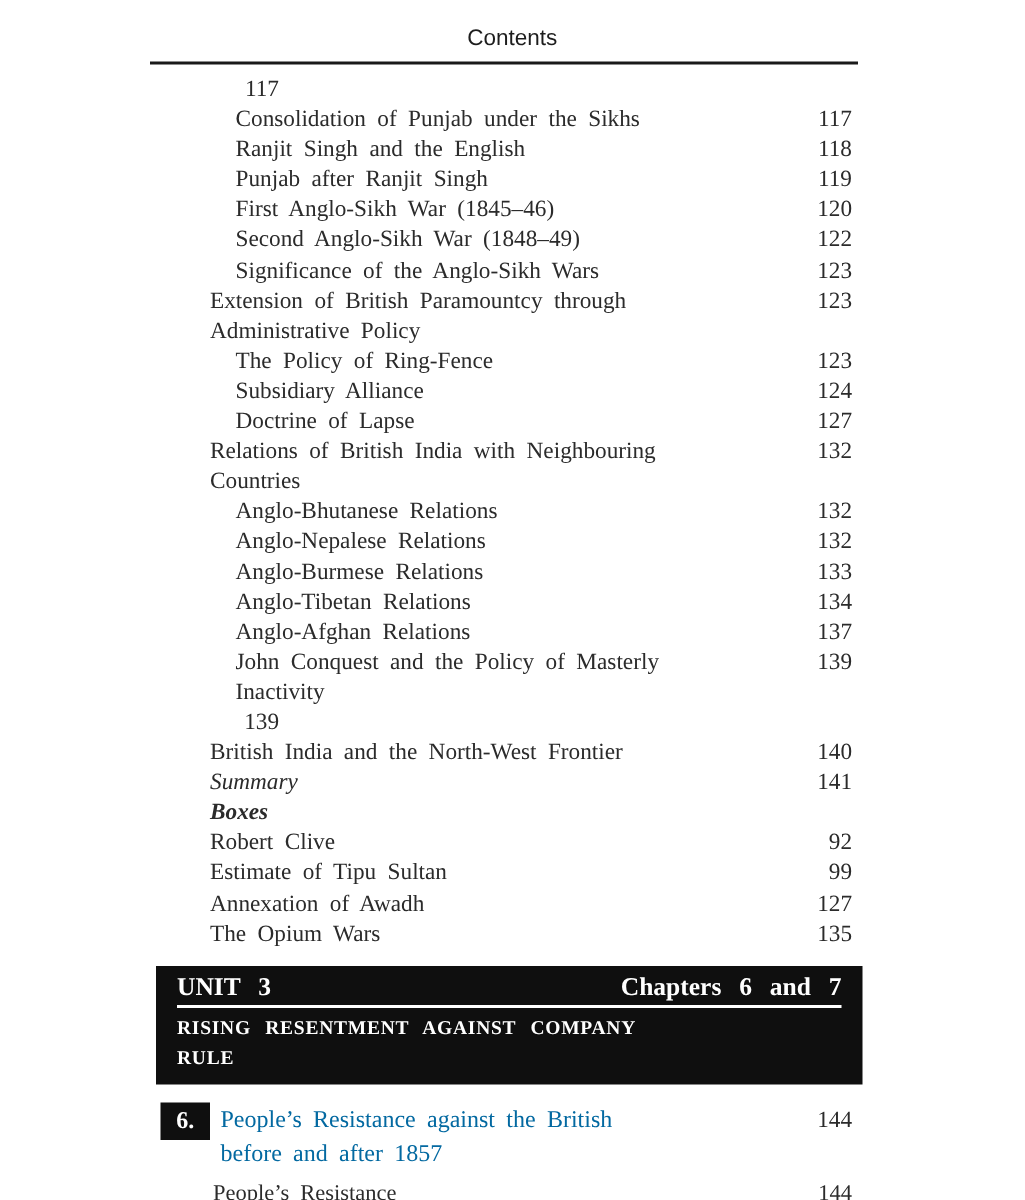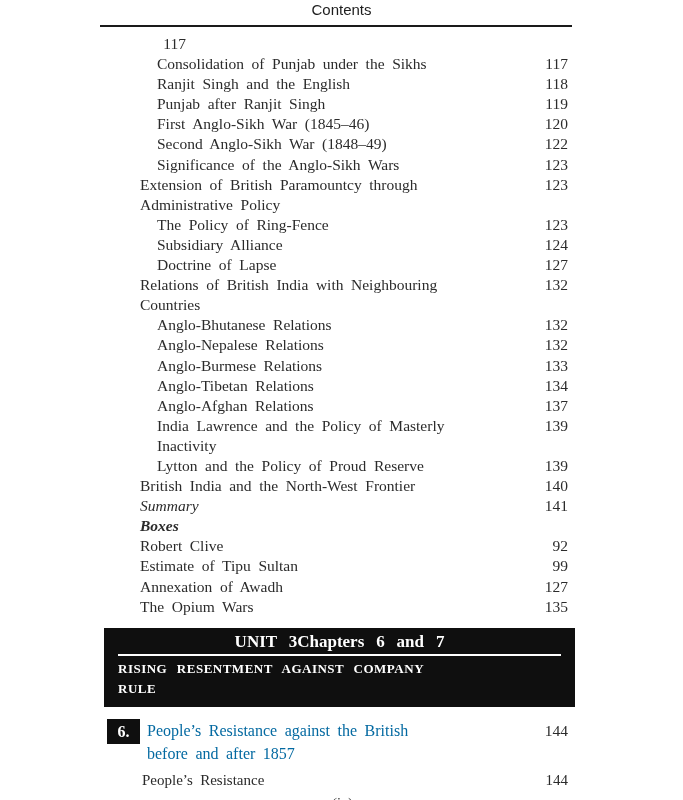--- a/index.html
+++ b/index.html
@@ -9,21 +9,21 @@
     width: 683px;
     height: 800px;
     margin: 0 auto;
     background: #ffffff;
     overflow: hidden;
     font-family: "Liberation Serif", serif;
     color: #2b2b2b;
   }
   
   .header-title {
-    margin-top: 0;
+    margin-top: 16px;
     text-align: center;
     font-family: "Liberation Sans", sans-serif;
     font-size: 15px;
     line-height: 20px;
     color: #1d1d1d;
   }
   .header-rule {
     height: 2px;
     background: #1a1a1a;
     margin: 5px 0 0 100px;
@@ -46,21 +46,21 @@
   
   .unit-banner {
     margin: 11px 0 0 104px;
     width: 471px;
     background: #0f0f0f;
     color: #ffffff;
     padding: 3px 14px 7px 14px;
   }
   .unit-top {
     display: flex;
-    justify-content: center;
+    justify-content: space-between;
     font-weight: bold;
     font-size: 17px;
     line-height: 21px;
     word-spacing: 0.45em;
     border-bottom: 2px solid #ffffff;
     padding-bottom: 2px;
   }
   .unit-title {
     margin-top: 3px;
     font-weight: bold;
@@ -196,26 +196,25 @@
     </div>
       <div class="toc-row lvl2">
       <div class="toc-label">Anglo-Tibetan Relations</div>
       <div class="toc-page">134</div>
     </div>
       <div class="toc-row lvl2">
       <div class="toc-label">Anglo-Afghan Relations</div>
       <div class="toc-page">137</div>
     </div>
       <div class="toc-row lvl2">
-      <div class="toc-label">India Lawrence and the Policy of Masterly
+      <div class="toc-label">John Conquest and the Policy of Masterly
 Inactivity</div>
       <div class="toc-page">139</div>
     </div>
       <div class="toc-row lvl2">
-      <div class="toc-label">Lytton and the Policy of Proud Reserve</div>
       <div class="toc-page">139</div>
     </div>
       <div class="toc-row">
       <div class="toc-label">British India and the North-West Frontier</div>
       <div class="toc-page">140</div>
     </div>
       <div class="toc-row italic">
       <div class="toc-label">Summary</div>
       <div class="toc-page">141</div>
     </div>

